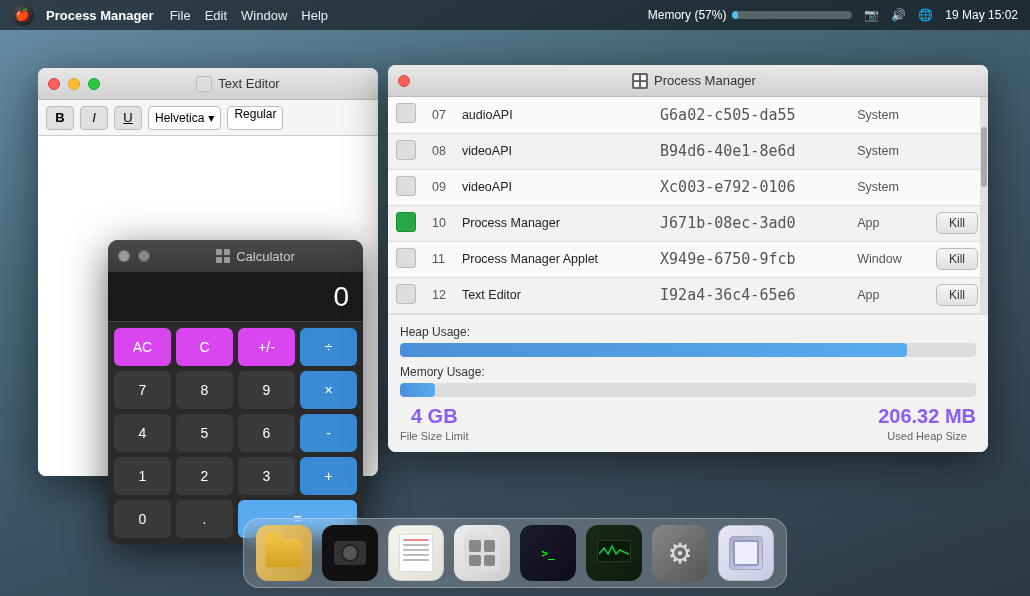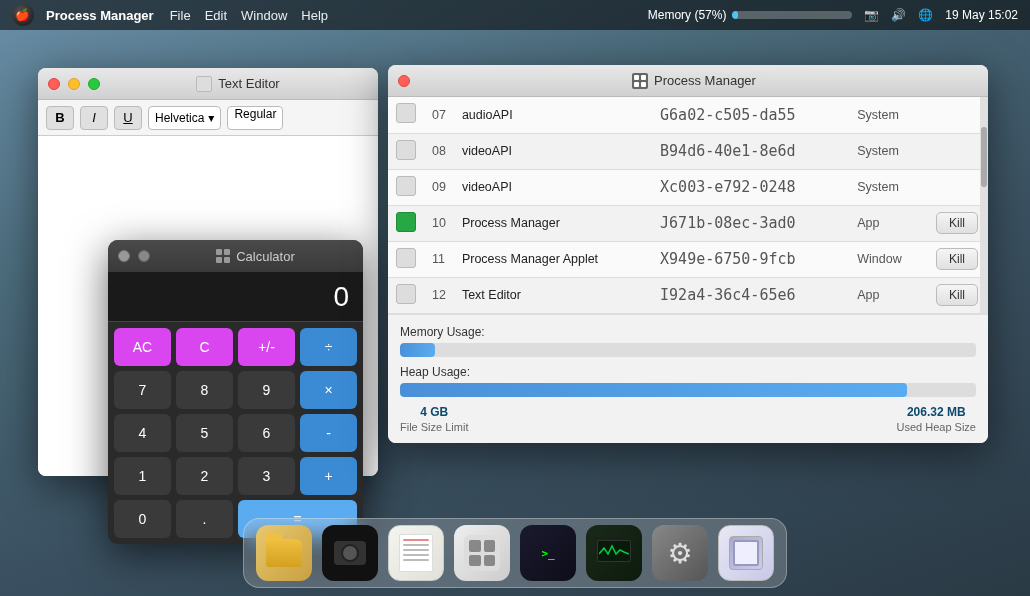--- a/index.html
+++ b/index.html
@@ -304,21 +304,21 @@
       border-radius: 4px;
     }
     .pm-bar-heap { background: linear-gradient(90deg, #4a90d9, #5aabf0); width: 88%; }
     .pm-bar-mem  { background: linear-gradient(90deg, #4a90d9, #5aabf0); width: 6%; }
     .pm-stats {
       display: flex;
       justify-content: space-between;
       margin-top: 8px;
     }
     .pm-stat { text-align: center; }
-    .pm-stat-value { font-size: 12px; font-weight: bold; color: #0c4a6e; }
+    .pm-stat-value { font-size: 20px; font-weight: bold; color: #8b5cf6; }
     .pm-stat-label { font-size: 11px; color: #666; margin-top: 2px; }
     .pm-scrollbar {
       position: absolute;
       right: 0; top: 0; bottom: 0;
       width: 8px;
       background: #e0e0e0;
     }
     .pm-scrollbar-thumb {
       width: 6px;
       height: 60px;
@@ -579,21 +579,21 @@
             <td class="name">videoAPI</td>
             <td class="uuid">B94d6-40e1-8e6d</td>
             <td class="type">System</td>
             <td class="kill-col"></td>
           </tr>
 
           <tr>
             <td><div class="process-icon"></div></td>
             <td class="num">09</td>
             <td class="name">videoAPI</td>
-            <td class="uuid">Xc003-e792-0248</td>
+            <td class="uuid">Xc003-e792-0106</td>
             <td class="type">System</td>
             <td class="kill-col"></td>
           </tr>
 
           <tr>
             <td><div class="process-icon green-icon"></div></td>
             <td class="num">10</td>
             <td class="name">Process Manager</td>
             <td class="uuid">J671b-08ec-3ad0</td>
             <td class="type">App</td>
@@ -628,29 +628,29 @@
       </table>
     </div>
 
     <div class="pm-scrollbar">
       <div class="pm-scrollbar-thumb"></div>
     </div>
   </div>
 
   <div class="pm-footer">
     <div class="pm-usage-row">
+      <div class="pm-usage-label">Heap Usage:</div>
+      <div class="pm-bar-bg">
+        <div class="pm-bar-fill pm-bar-heap"></div>
+      </div>
+    </div>
+    <div class="pm-usage-row">
       <div class="pm-usage-label">Memory Usage:</div>
       <div class="pm-bar-bg">
         <div class="pm-bar-fill pm-bar-mem"></div>
-      </div>
-    </div>
-    <div class="pm-usage-row">
-      <div class="pm-usage-label">Heap Usage:</div>
-      <div class="pm-bar-bg">
-        <div class="pm-bar-fill pm-bar-heap"></div>
       </div>
     </div>
     <div class="pm-stats">
       <div class="pm-stat">
         <div class="pm-stat-value">4 GB</div>
         <div class="pm-stat-label">File Size Limit</div>
       </div>
       <div class="pm-stat">
         <div class="pm-stat-value">206.32 MB</div>
         <div class="pm-stat-label">Used Heap Size</div>

